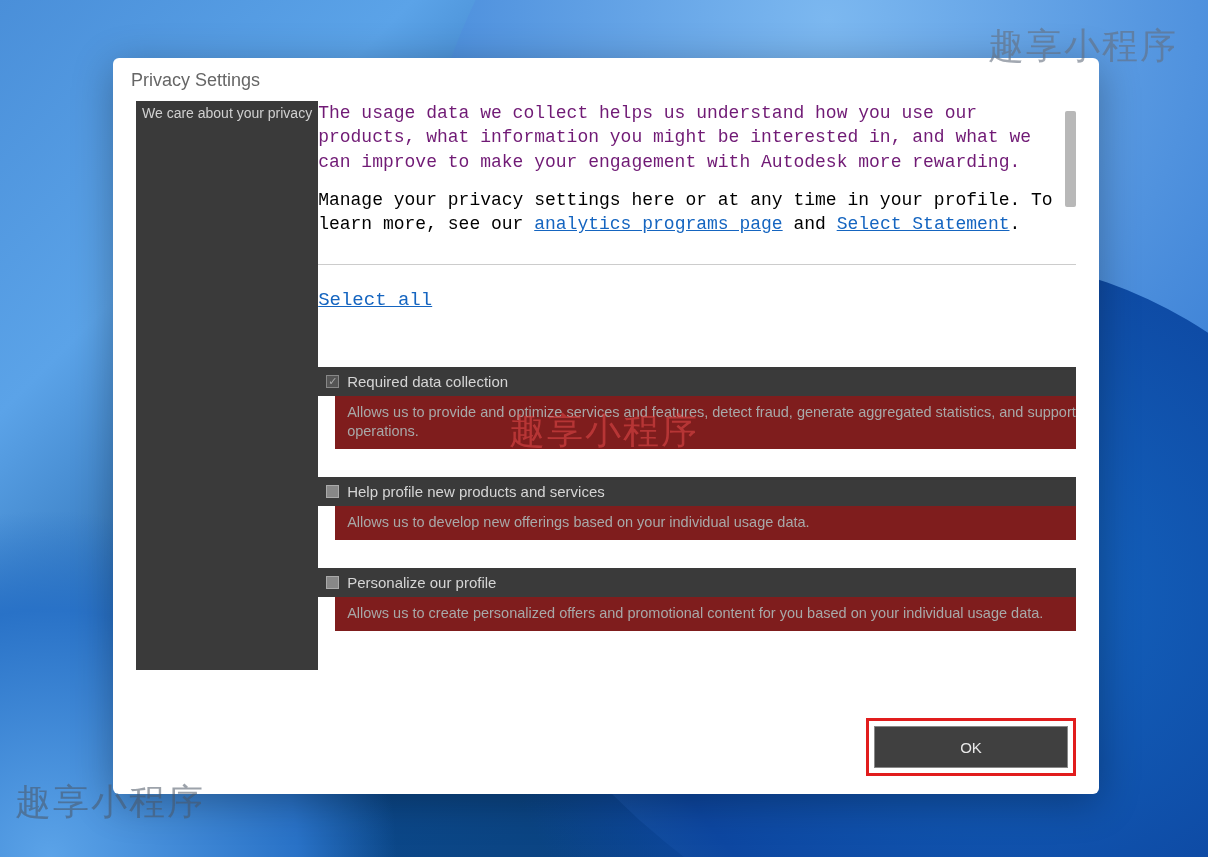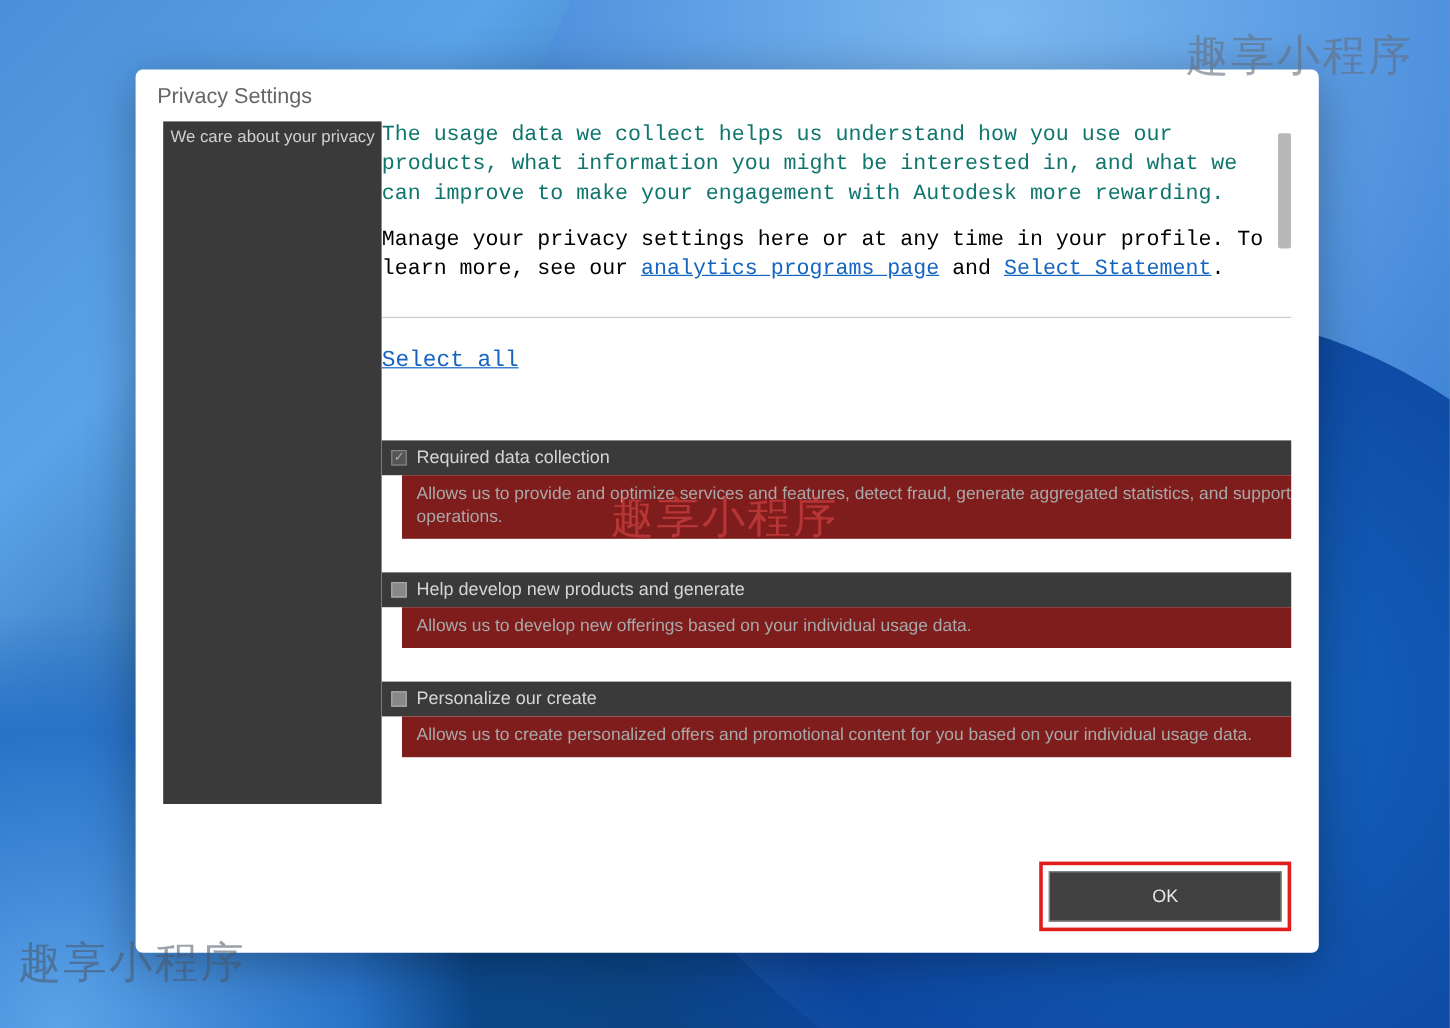--- a/index.html
+++ b/index.html
@@ -130,21 +130,21 @@
       top: 10px;
       width: 11px;
       height: 96px;
       background: #b8b8b8;
       border-radius: 2px;
     }
 
     .intro-text {
       font-family: "Consolas", "Courier New", monospace;
       font-size: 18px;
-      color: #0f766e;
+      color: #701a75;
       line-height: 1.35;
       margin-bottom: 14px;
       padding-right: 24px;
     }
 
     .intro-text2 {
       font-family: "Consolas", "Courier New", monospace;
       font-size: 18px;
       color: #000;
       line-height: 1.35;
@@ -289,29 +289,29 @@
         <div class="option-header">
           <div class="checkbox checked"></div>
           <span class="option-title">Required data collection</span>
         </div>
         <div class="option-desc">Allows us to provide and optimize services and features, detect fraud, generate aggregated statistics, and support internal operations.</div>
       </div>
 
       <div class="option-block">
         <div class="option-header">
           <div class="checkbox unchecked"></div>
-          <span class="option-title">Help develop new products and generate</span>
+          <span class="option-title">Help profile new products and services</span>
         </div>
         <div class="option-desc">Allows us to develop new offerings based on your individual usage data.</div>
       </div>
 
       <div class="option-block">
         <div class="option-header">
           <div class="checkbox unchecked"></div>
-          <span class="option-title">Personalize our create</span>
+          <span class="option-title">Personalize our profile</span>
         </div>
         <div class="option-desc">Allows us to create personalized offers and promotional content for you based on your individual usage data.</div>
       </div>
     </div>
   </div>
 
   <div class="dialog-footer">
     <div class="ok-button-wrap">
       <button class="ok-button">OK</button>
     </div>

